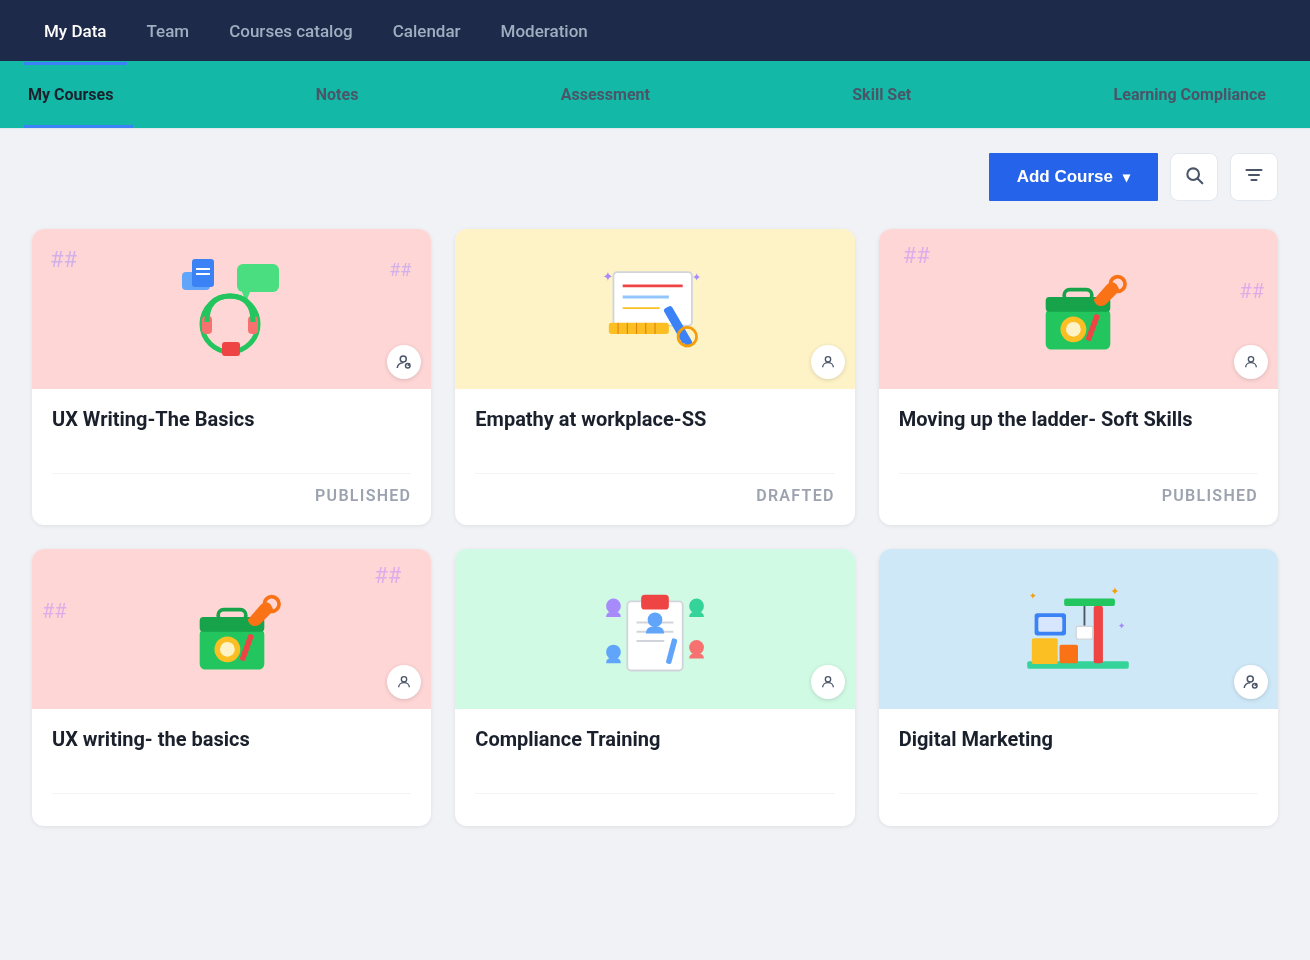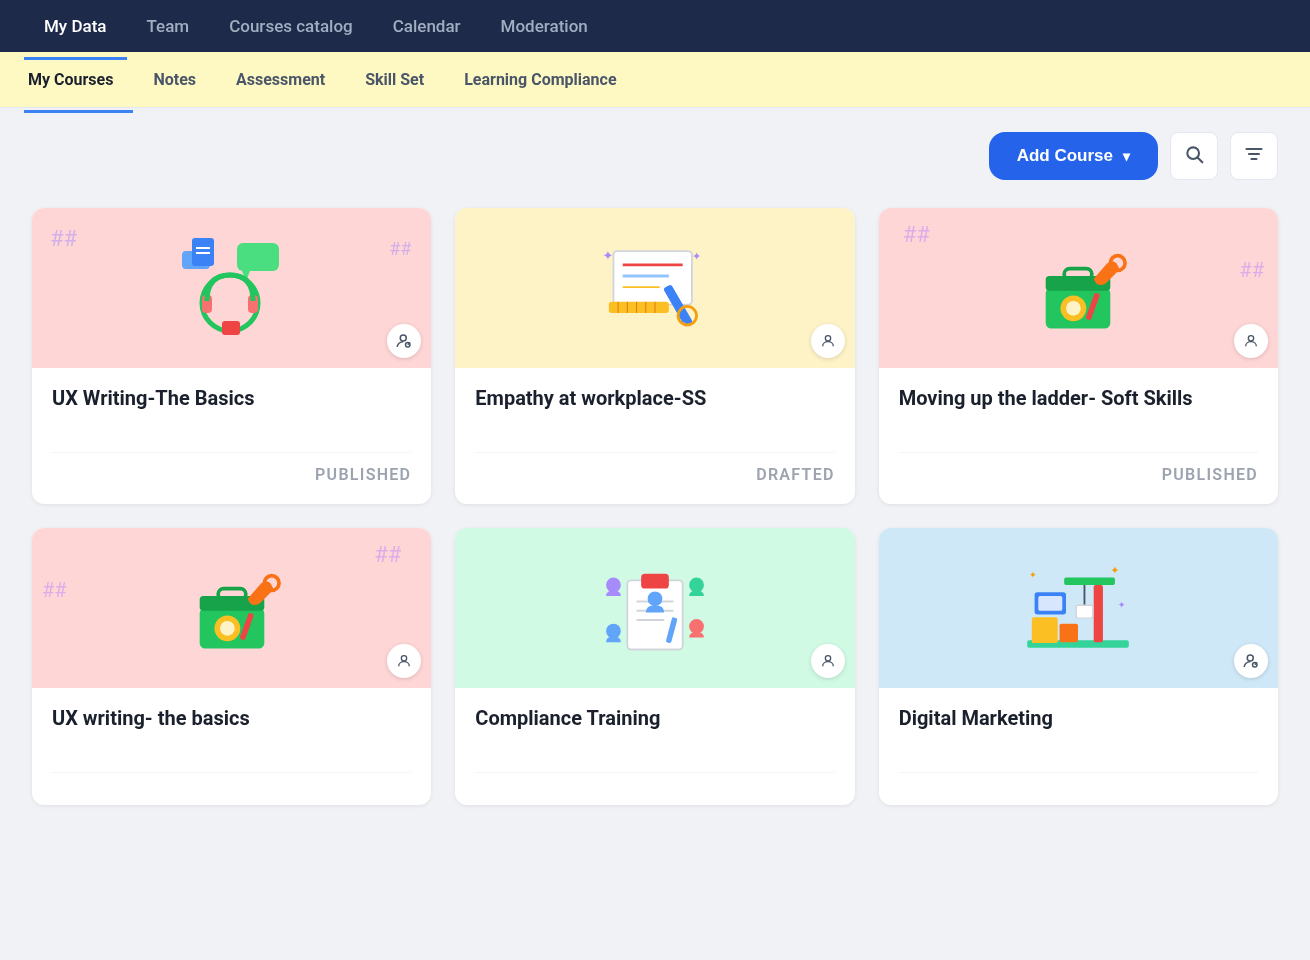--- a/index.html
+++ b/index.html
@@ -4,21 +4,21 @@
   <style>
     * { box-sizing: border-box; margin: 0; padding: 0; }
     body { font-family: -apple-system, BlinkMacSystemFont, 'Segoe UI', Roboto, sans-serif; background: #f0f2f5; min-height: 960px; }
 
     
     .top-nav {
       background: #1e2a4a;
       display: flex;
       align-items: center;
       padding: 0 24px;
-      height: 52px;
+      height: 61px;
     }
     .top-nav-item {
       color: #a0aec0;
       font-size: 17px;
       font-weight: 500;
       padding: 24px 20px;
       cursor: pointer;
       position: relative;
       text-decoration: none;
     }
@@ -30,26 +30,27 @@
       position: absolute;
       bottom: 0;
       left: 0;
       right: 0;
       height: 3px;
       background: #3b82f6;
     }
 
     
     .sub-nav {
-      background: #fef9c3;
+      background: #14b8a6;
       display: flex;
       align-items: center;
       padding: 0 24px;
-      height: 56px;
+      height: 68px;
       border-bottom: 1px solid #e2e8f0;
+      justify-content: space-between;
     }
     .sub-nav-item {
       color: #4a5568;
       font-size: 16px;
       font-weight: 700;
       padding: 24px 20px;
       cursor: pointer;
       position: relative;
     }
     .sub-nav-item:first-child { padding-left: 4px; }
@@ -79,21 +80,21 @@
       display: flex;
       justify-content: flex-end;
       align-items: center;
       gap: 12px;
       margin-bottom: 28px;
     }
     .add-course-btn {
       background: #2563eb;
       color: white;
       border: none;
-      border-radius: 16px;
+      border-radius: 1px;
       padding: 14px 28px;
       font-size: 17px;
       font-weight: 600;
       cursor: pointer;
       display: flex;
       align-items: center;
       gap: 10px;
     }
     .add-course-btn .chevron {
       font-size: 14px;

